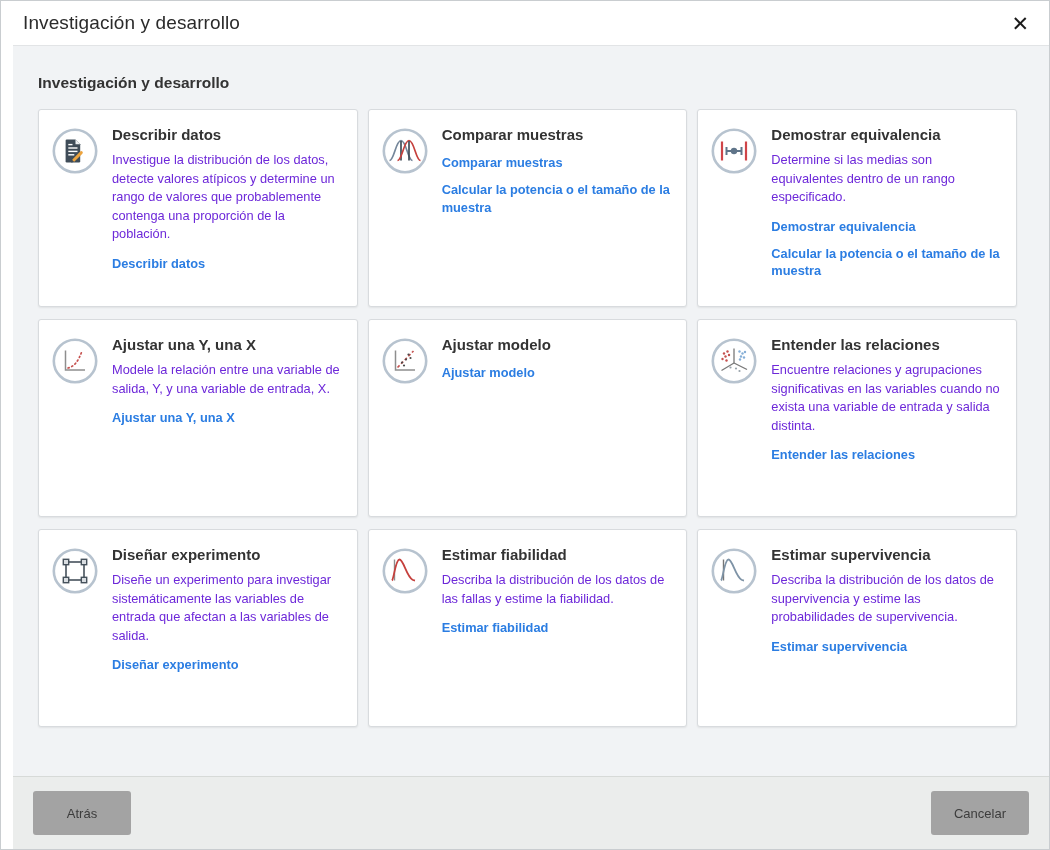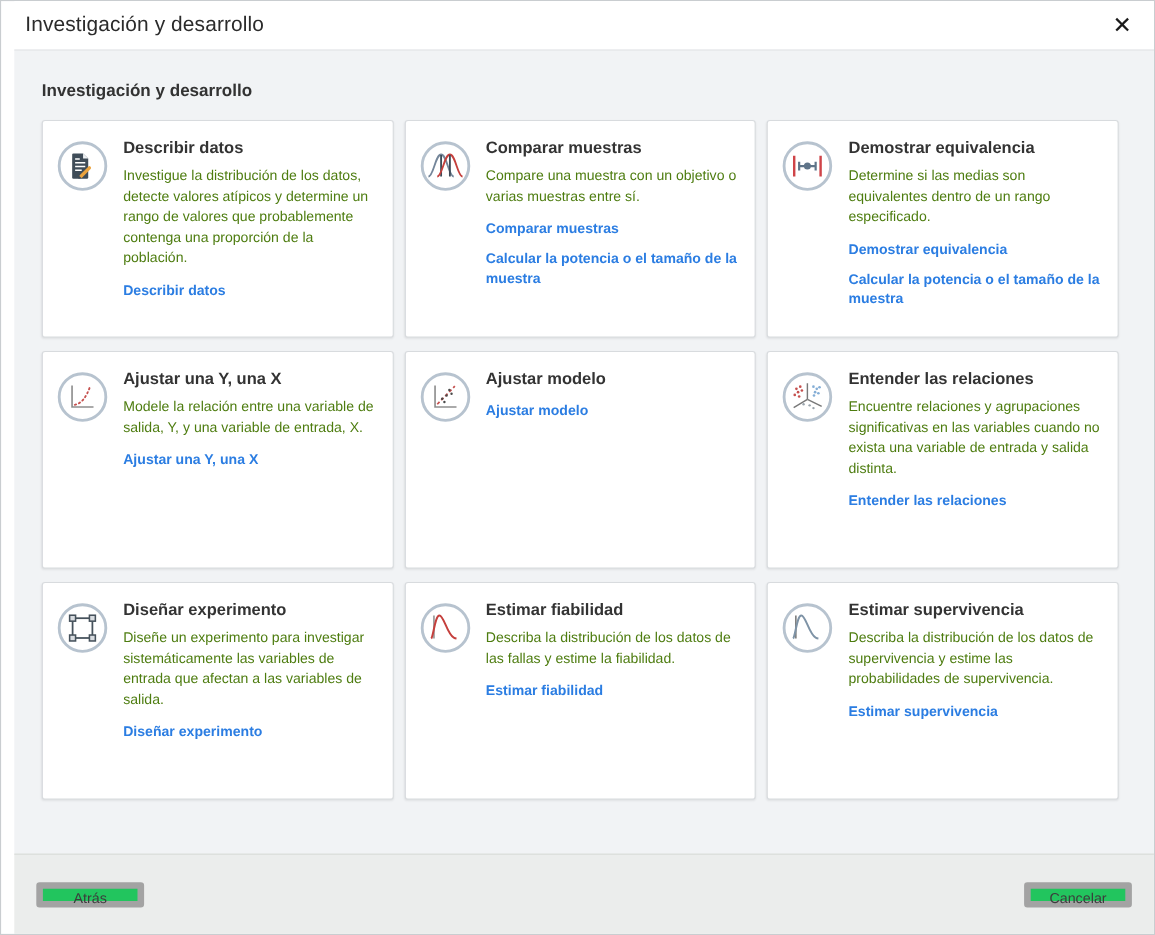--- a/index.html
+++ b/index.html
@@ -44,36 +44,36 @@
   .card{
     background:#fff;border:1px solid #d8dbde;border-radius:3px;
     box-shadow:0 1px 2px rgba(0,0,0,.07);
     box-sizing:border-box;padding:15px 13px 13px 12px;
     display:flex;align-items:flex-start;justify-content:flex-end;
   }
   .icon-ring{width:48px;height:48px;flex:0 0 48px;margin:2px 13px 0 0;}
   .icon-ring svg{display:block;}
   .card-body{flex:1;min-width:0;}
   .card-title{font-size:15px;font-weight:700;color:#333;margin:1px 0 8px;}
-  .card-desc{font-size:12.8px;color:#4d7c0f;line-height:1.45;}
+  .card-desc{font-size:12.8px;color:#6d28d9;line-height:1.45;}
   .card-links{margin-top:11px;}
   .card-link{
     display:block;font-size:12.8px;font-weight:700;color:#2b7de2;
     text-decoration:none;line-height:1.4;margin-top:9px;cursor:pointer;
   }
   .card-link:first-child{margin-top:0;}
   
   .footer{
     flex:0 0 73px;background:#ebedec;border-top:1px solid #d7dad8;
     display:flex;align-items:center;justify-content:space-between;
     padding:0 20px;box-sizing:border-box;
   }
   .footer button{
-    min-width:98px;height:23px;box-sizing:border-box;
-    background:#22c55e;border:6px solid #a3a3a3;border-radius:3px;
+    min-width:98px;height:44px;box-sizing:border-box;
+    background:#a3a3a3;border:6px solid #a3a3a3;border-radius:3px;
     font-size:13px;color:#3c3c3c;font-family:inherit;cursor:pointer;
   }
 </style>
 </head>
 <body>
 
 <div class="dialog">
 
   <div class="titlebar">
     <span class="wtitle">Investigación y desarrollo</span>
@@ -114,21 +114,20 @@
             <svg width="48" height="48" viewBox="0 0 48 48">
               <circle cx="24" cy="24" r="21.2" fill="#fff" stroke="#b7c3cf" stroke-width="2.6"></circle>
               <path d="M8.5 33.5c4.6 0 6.3-20 11.5-20s6.9 20 11.5 20" fill="none" stroke="#74869a" stroke-width="1.7"></path>
               <line x1="20" y1="14" x2="20" y2="33.5" stroke="#3f4c58" stroke-width="1.7"></line>
               <path d="M16.5 33.5c4.6 0 6.3-20 11.5-20s6.9 20 11.5 20" fill="none" stroke="#c5403d" stroke-width="1.7"></path>
               <line x1="28" y1="14" x2="28" y2="33.5" stroke="#3f4c58" stroke-width="1.7"></line>
             </svg>
           </div>
     <div class="card-body">
       <div class="card-title">Comparar muestras</div>
-      <div class="card-desc">Compare una muestra con un objetivo o varias muestras entre sí.</div>
       <div class="card-links">
               <a href="#" class="card-link">Comparar muestras</a>
               <a href="#" class="card-link">Calcular la potencia o el tamaño de la muestra</a>
             </div>
     </div>
   </div>
 
   <div class="card">
     <div class="icon-ring">
             <svg width="48" height="48" viewBox="0 0 48 48">

